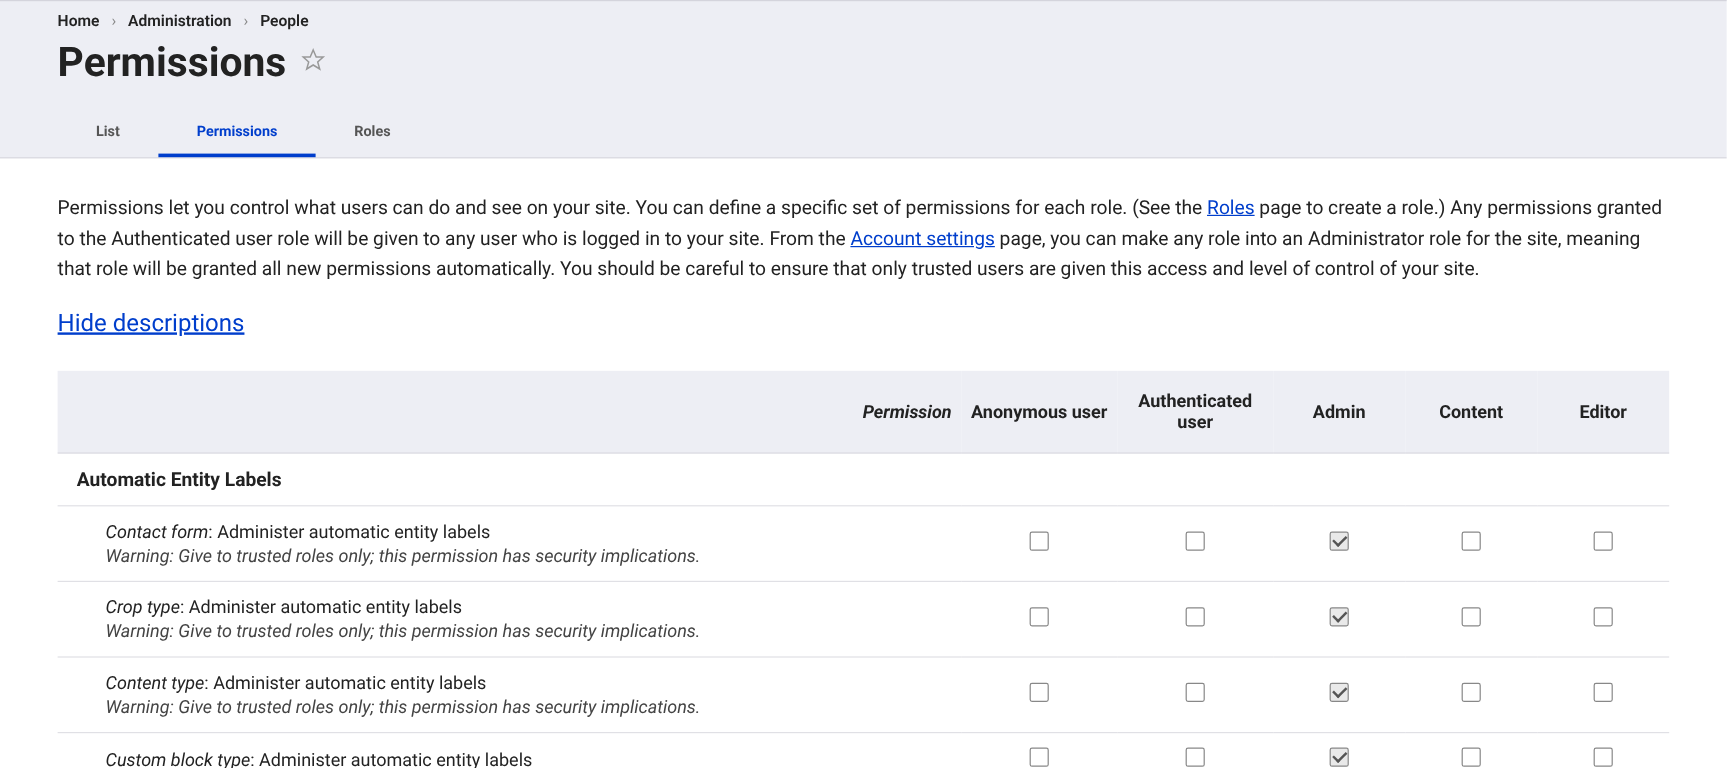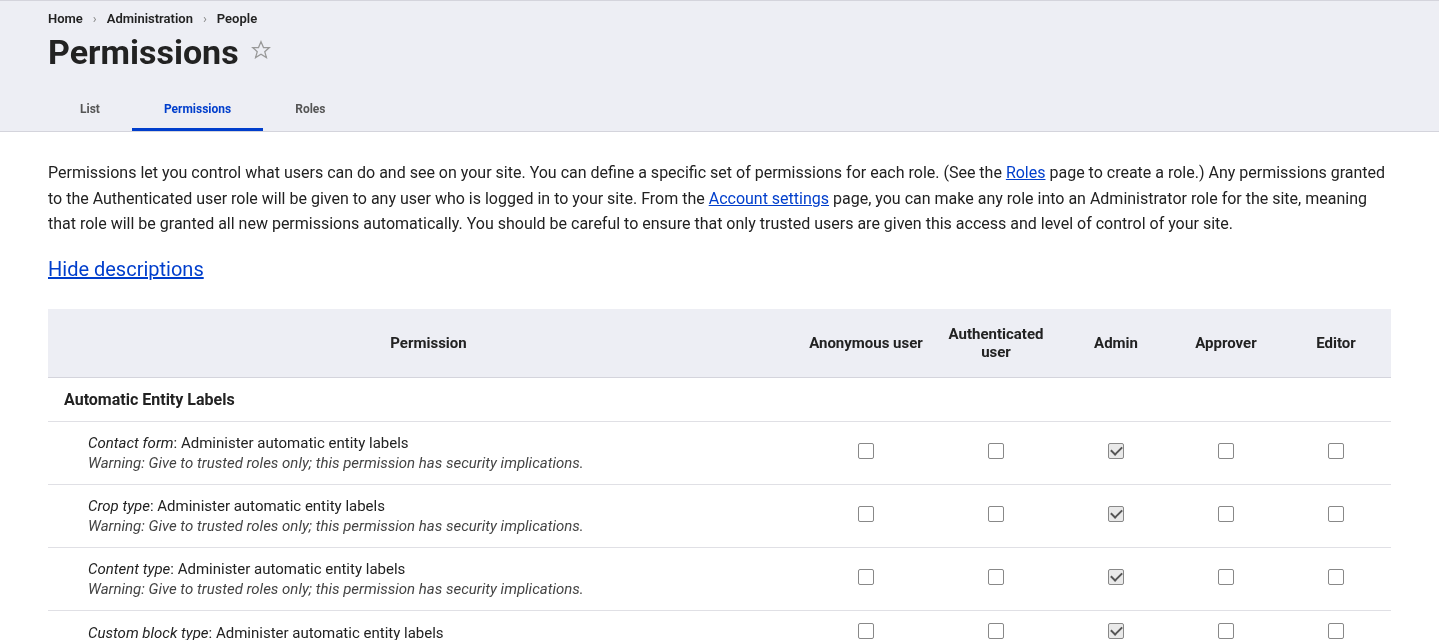--- a/index.html
+++ b/index.html
@@ -101,22 +101,23 @@
     .perm-table thead th {
       background: #edeef4;
       font-weight: 700;
       padding: 16px 8px;
       font-size: 15px;
       color: #222;
       border-bottom: 1px solid #d4d4dc;
       vertical-align: middle;
     }
     .perm-table thead th:first-child {
-      text-align: center;
+      text-align: right;
       padding-left: 16px;
+      font-style: italic;
     }
     .col-role {
       width: 110px;
     }
     .col-anon, .col-auth {
       width: 130px;
     }
     .perm-table tbody td {
       padding: 12px 8px;
       border-bottom: 1px solid #e0e0e5;
@@ -212,21 +213,21 @@
 
   <a class="hide-desc-link">Hide descriptions</a>
 
   <table class="perm-table">
     <thead>
       <tr>
         <th>Permission</th>
         <th class="col-anon">Anonymous user</th>
         <th class="col-auth">Authenticated user</th>
         <th class="col-role">Admin</th>
-        <th class="col-role">Approver</th>
+        <th class="col-role">Content</th>
         <th class="col-role">Editor</th>
       </tr>
     </thead>
     <tbody id="perm-tbody">
       <tr class="group-row">
         <td colspan="6">Automatic Entity Labels</td>
       </tr>
     <tr>
           <td class="perm-name-cell">
             <div class="perm-label"><span class="em">Contact form</span><span>: Administer automatic entity labels</span></div>

